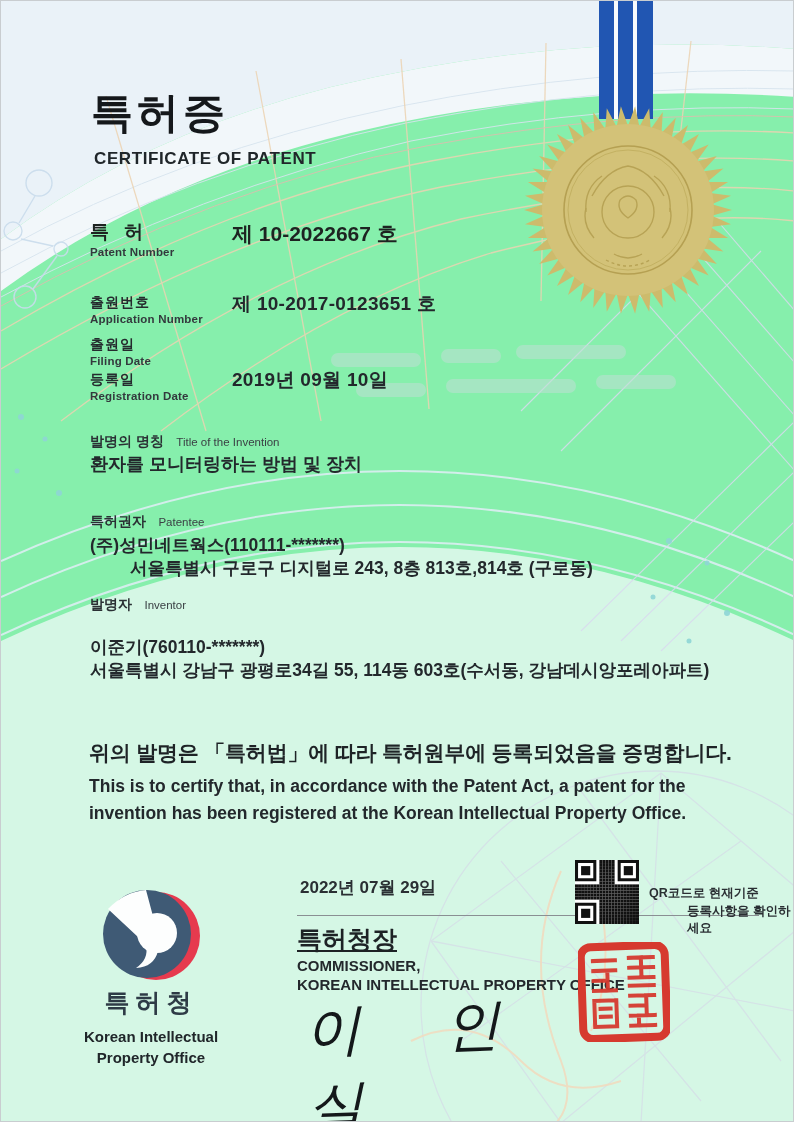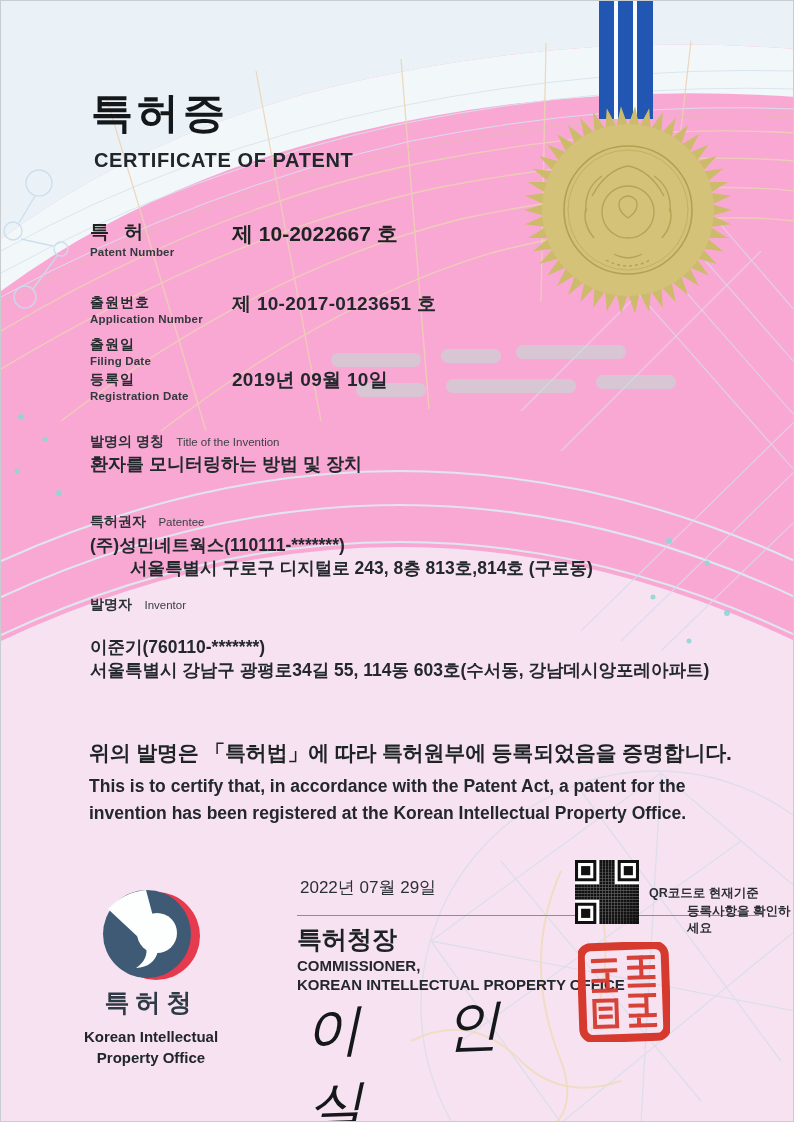--- a/index.html
+++ b/index.html
@@ -1,43 +1,43 @@
 <!DOCTYPE html>
 <html><head>
 <meta charset="utf-8">
 <style>
   html,body{margin:0;padding:0;background:#e9e9e9;}
   *{box-sizing:border-box;}
   .page{
     position:relative;width:794px;height:1122px;margin:0 auto;
-    background:#f9a8d4;overflow:hidden;
+    background:#86efac;overflow:hidden;
     font-family:"Liberation Sans","DejaVu Sans",sans-serif;
     color:#1d2321;border:1px solid #c9cdd0;
   }
   .bg{position:absolute;left:0;top:0;width:794px;height:1122px;pointer-events:none;}
   .abs{position:absolute;}
   
   .title-kr{left:90px;top:84px;font-size:42px;font-weight:800;letter-spacing:4px;color:#15181b;}
-  .title-en{left:93px;top:148px;font-size:20px;font-weight:700;letter-spacing:.6px;color:#20262a;}
+  .title-en{left:93px;top:148px;font-size:17px;font-weight:700;letter-spacing:.6px;color:#20262a;}
   
   .f-label{font-size:14px;font-weight:700;color:#252b2e;letter-spacing:1px;}
   .f-sub{font-size:11.5px;font-weight:600;color:#33393d;margin-top:1px;letter-spacing:.2px;}
   .f-value{font-size:19px;font-weight:700;color:#23282c;letter-spacing:.3px;}
   .patent-label{font-size:19px;font-weight:800;letter-spacing:5px;}
   .patent-value{font-size:21px;font-weight:800;}
   
   .sec-label{font-size:14px;font-weight:700;color:#2a3034;}
   .sec-sub{font-size:11.5px;font-weight:500;color:#3b4145;margin-left:8px;}
   .sec-value{font-size:17.5px;font-weight:700;color:#23282c;line-height:23px;}
   .statement-kr{left:88px;top:738px;width:680px;font-size:21px;font-weight:800;color:#1e2326;letter-spacing:-.2px;}
   .statement-en{left:88px;top:772px;width:668px;font-size:17.5px;font-weight:700;color:#23282c;line-height:27px;}
   
-  .issue-date{left:299px;top:875px;font-size:17px;font-weight:400;color:#2a2f33;}
+  .issue-date{left:299px;top:875px;font-size:17px;font-weight:700;color:#2a2f33;}
   .sig-rule{left:296px;top:914px;width:462px;height:0;border-top:1.2px solid #8a8f93;}
-  .comm-kr{left:296px;top:922px;font-size:25px;font-weight:800;color:#1d2225;}
+  .comm-kr{left:296px;top:922px;font-size:25px;font-weight:800;color:#1d2225;text-decoration:underline;}
   .comm-en1{left:296px;top:956px;font-size:15px;font-weight:800;color:#23282c;}
   .comm-en2{left:296px;top:975px;font-size:15px;font-weight:800;color:#23282c;}
   .signature{left:305px;top:988px;width:300px;font-size:56px;font-weight:400;color:#14181a;
              letter-spacing:34px;transform:rotate(-2deg);font-style:italic;}
   .qr-wrap{left:574px;top:859px;width:64px;height:64px;}
   .qr-cap1{left:648px;top:884px;font-size:12.5px;font-weight:700;color:#2a2f33;}
   .qr-cap2{left:642px;top:902px;font-size:12.5px;font-weight:700;color:#2a2f33;margin-left:44px;}
   .agency-kr{left:95px;top:985px;width:110px;text-align:center;font-size:25px;font-weight:600;letter-spacing:6px;color:#2e3b46;}
   .agency-en{left:62px;top:1025px;width:176px;text-align:center;font-size:15px;font-weight:600;color:#20262a;line-height:21px;}
   

